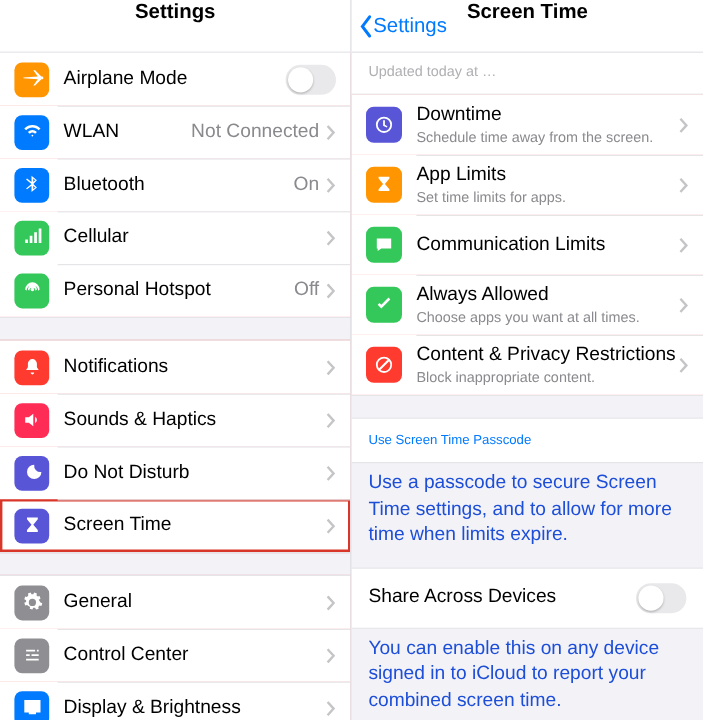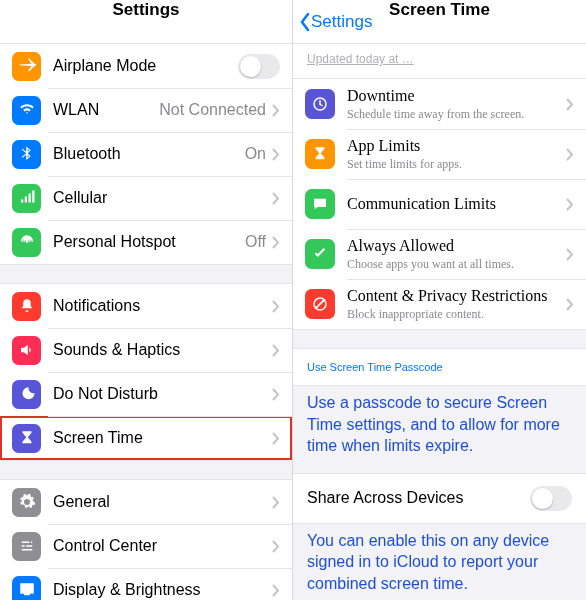--- a/index.html
+++ b/index.html
@@ -20,22 +20,22 @@
 .row-label { font-size: 16px; color: #000; line-height: 1.2; }
 .row-sub { font-size: 12px; color: #8a8a8e; line-height: 1.25; margin-top: 1px; }
 .row-value { font-size: 16px; color: #8a8a8e; margin-right: 6px; }
 .chev { width: 8px; height: 13px; flex-shrink: 0; }
 .chev path { stroke: #c5c5c8; stroke-width: 2; fill: none; }
 .toggle { width: 42px; height: 25px; border-radius: 13px; background: #e9e9eb; position: relative; flex-shrink: 0; }
 .toggle::after { content: ""; position: absolute; width: 21px; height: 21px; background: #fff; border-radius: 50%; top: 2px; left: 2px; box-shadow: 0 1px 2px rgba(0,0,0,0.25); }
 .highlight { box-shadow: inset 0 0 0 2px #d9362a; }
 .link-row { padding: 12px 14px; background: #fff; font-size: 11px; color: #007aff; cursor: pointer; }
 .footer-text { padding: 6px 14px 10px; font-size: 16px; color: #1d4ed8; line-height: 1.35; }
-.update-row { padding: 8px 14px 12px; font-size: 12px; color: #b0b0b4; background: #fff; border-bottom: 1px solid #e5e5e8; text-decoration: underline; }
-.tight-row { min-height: 50px; font-family: Liberation Serif, serif; }
+.update-row { padding: 8px 14px 12px; font-size: 12px; color: #b0b0b4; background: #fff; border-bottom: 1px solid #e5e5e8; }
+.tight-row { min-height: 50px; }
 .panel.right .row + .row::before { left: 54px; }
 .panel.right .icon-wrap { width: 30px; height: 30px; }
 .share-row { display: flex; align-items: center; padding: 12px 14px; background: #fff; font-size: 16px; color: #000; }
 </style>
 </head>
 <body>
 
 <div class="panel left">
   <div class="header">
     <div class="header-title">Settings</div>

